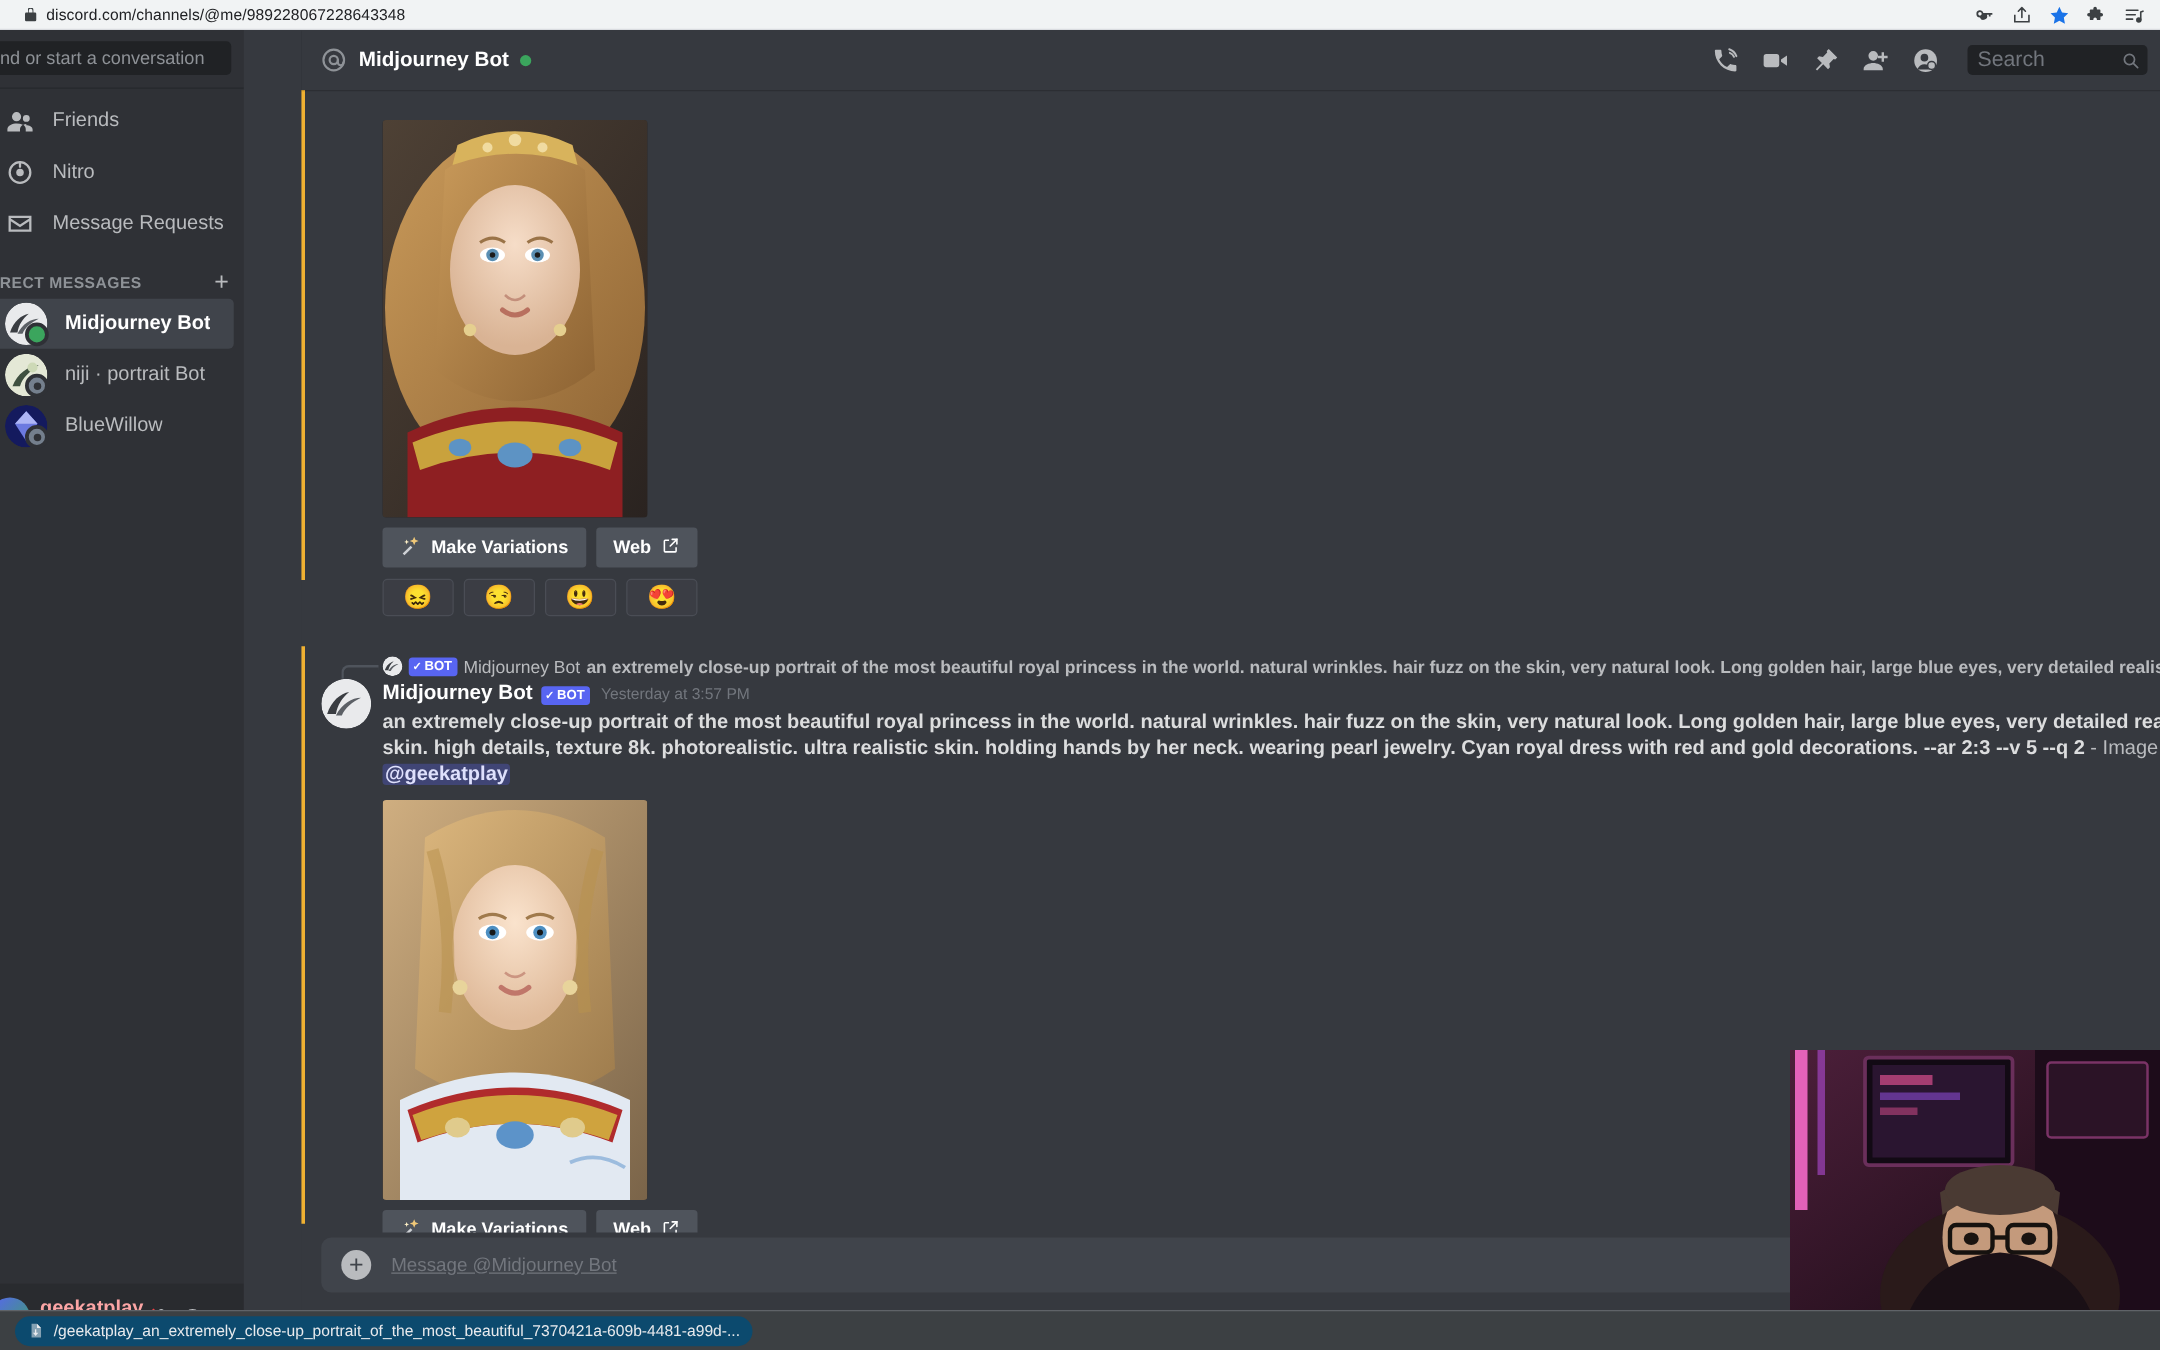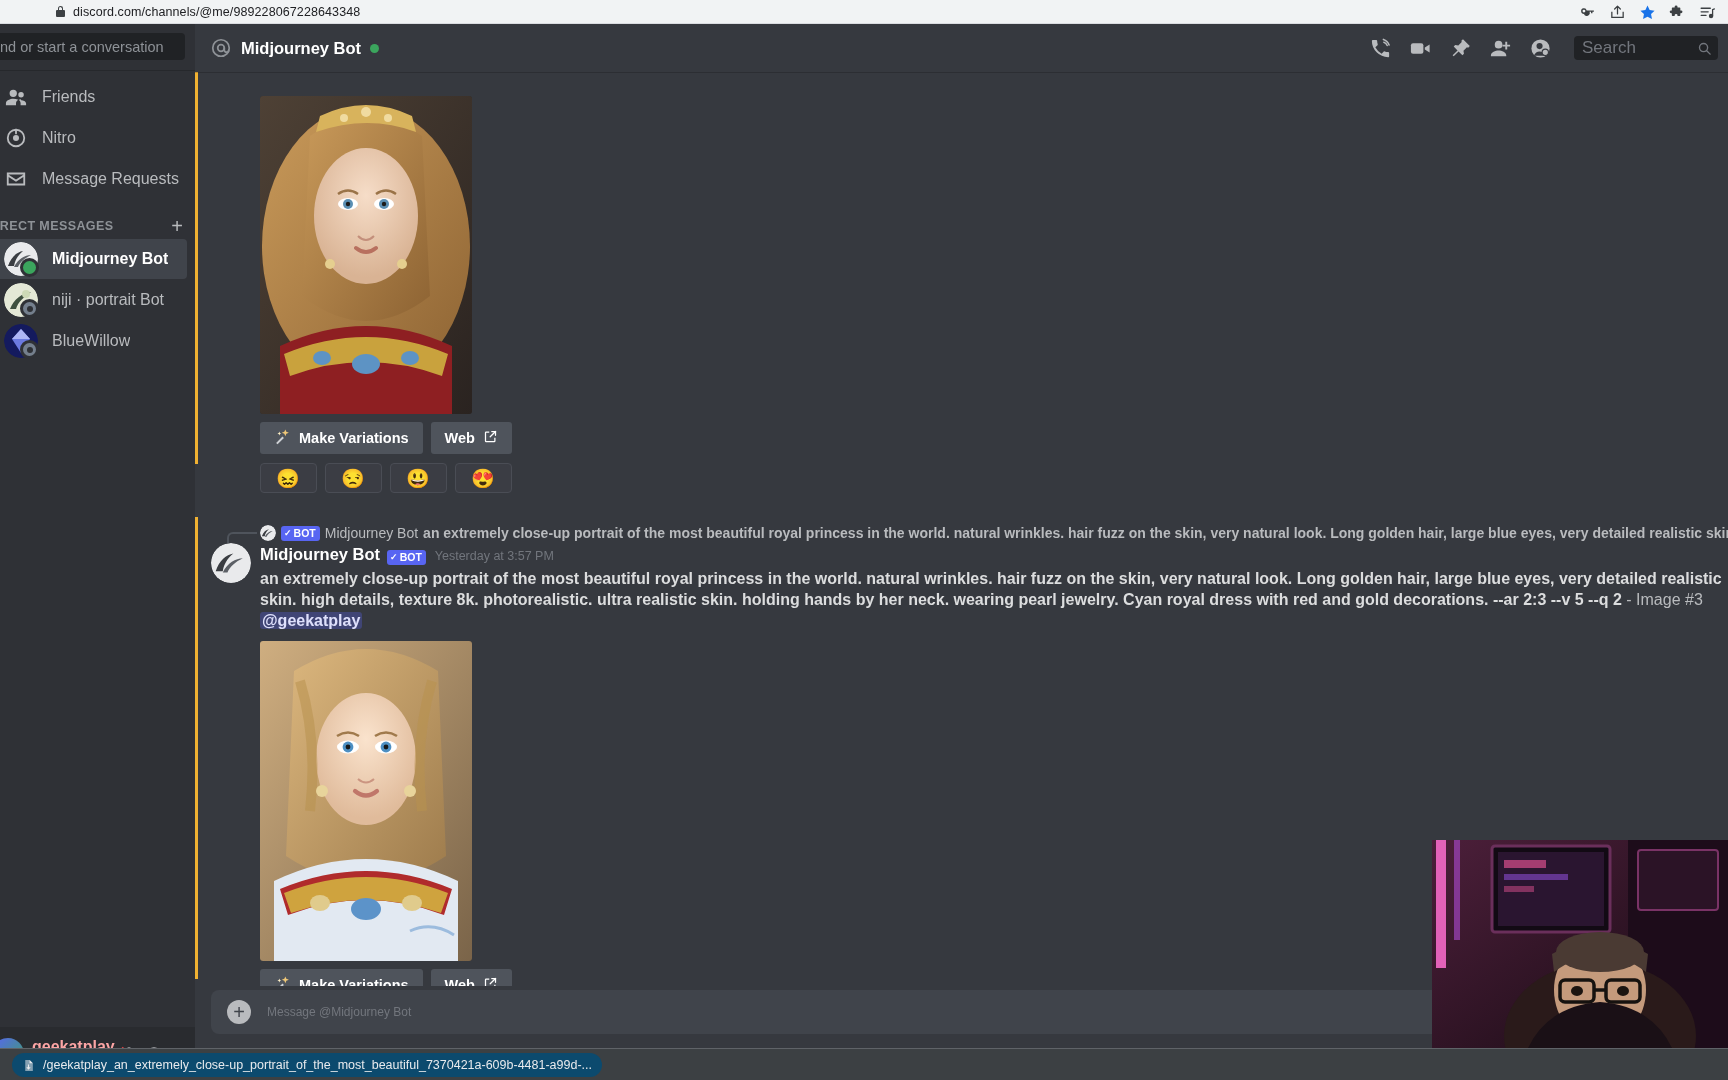--- a/index.html
+++ b/index.html
@@ -10,21 +10,20 @@
     background: #36393f;
   }
 
   
   #browser-bar {
     position: absolute; top: 0; left: 0;
     width: 1728px; height: 24px;
     background: #f1f3f4;
     display: flex; align-items: center;
     border-bottom: 1px solid #dadce0;
-    padding-left: 36px;
   }
   #url-pill {
     display: flex; align-items: center; gap: 8px;
     margin-left: 10px; height: 18px;
     padding: 0 10px;
     border-radius: 9px;
     background: #e8eaed00;
   }
   #lock-icon { width: 9px; height: 11px; position: relative; flex: 0 0 auto; }
   #lock-icon .shackle {
@@ -54,20 +53,21 @@
   }
   .br-btn svg { display: block; }
   .br-btn.starred svg { fill: #1a73e8; }
 
   
   #app {
     position: absolute; top: 24px; left: 0;
     width: 1728px; height: 1056px;
     background: #36393f;
     display: flex;
+    gap: 46px;
   }
 
   
   #sidebar {
     width: 195px; height: 1056px;
     background: #2f3136;
     position: relative; flex: 0 0 auto;
     overflow: hidden;
   }
   #sidebar-search {
@@ -323,21 +323,21 @@
     display: flex; align-items: center;
     padding: 0 16px 0 0;
   }
   #plus-btn {
     width: 24px; height: 24px; border-radius: 50%;
     background: #b9bbbe; margin: 0 16px;
     display: flex; align-items: center; justify-content: center;
     color: #40444b; font-size: 20px; line-height: 18px;
     cursor: pointer; flex: 0 0 auto; font-weight: 300;
   }
-  #msg-input-ph { font-size: 12px; color: #72767d; }
+  #msg-input-ph { font-size: 15px; color: #72767d; text-decoration: underline; }
 
   
   #download-bar {
     position: absolute; bottom: 0; left: 0;
     width: 1728px; height: 32px;
     background: #3c4043;
     border-top: 1px solid #5f6368;
     display: flex; align-items: center;
   }
   #download-item {

